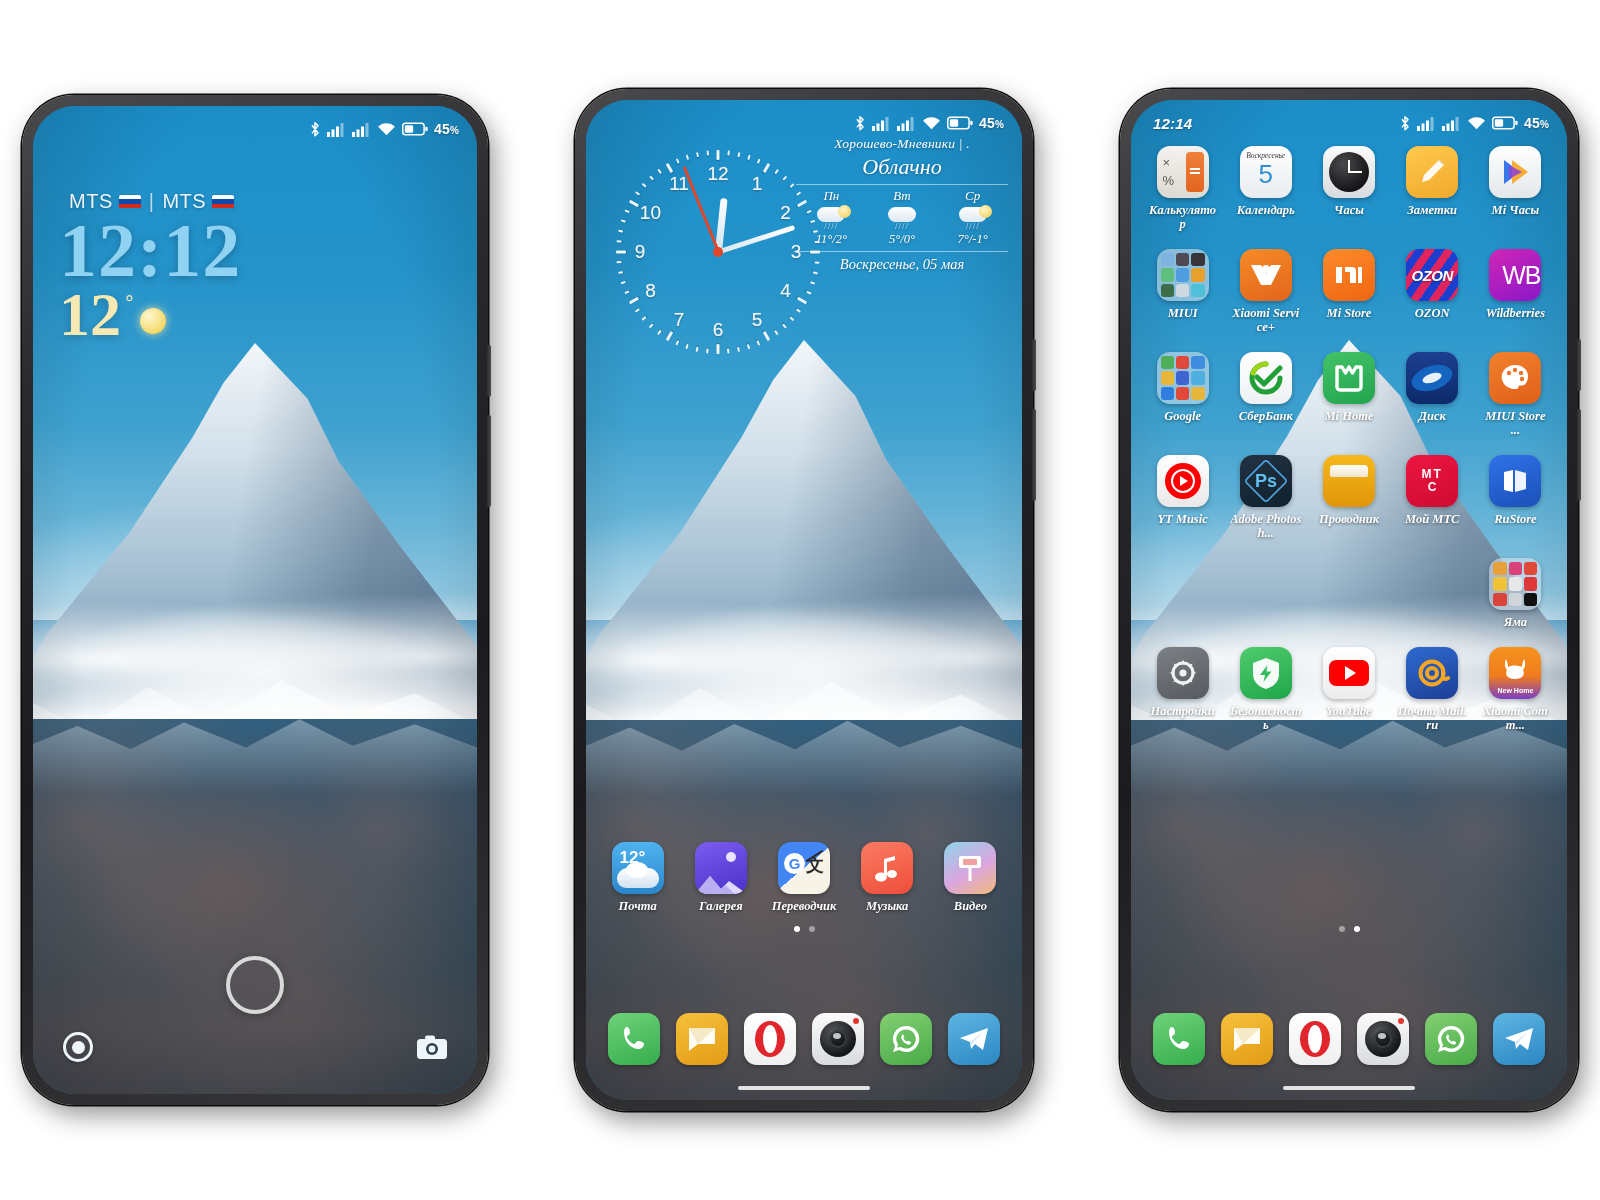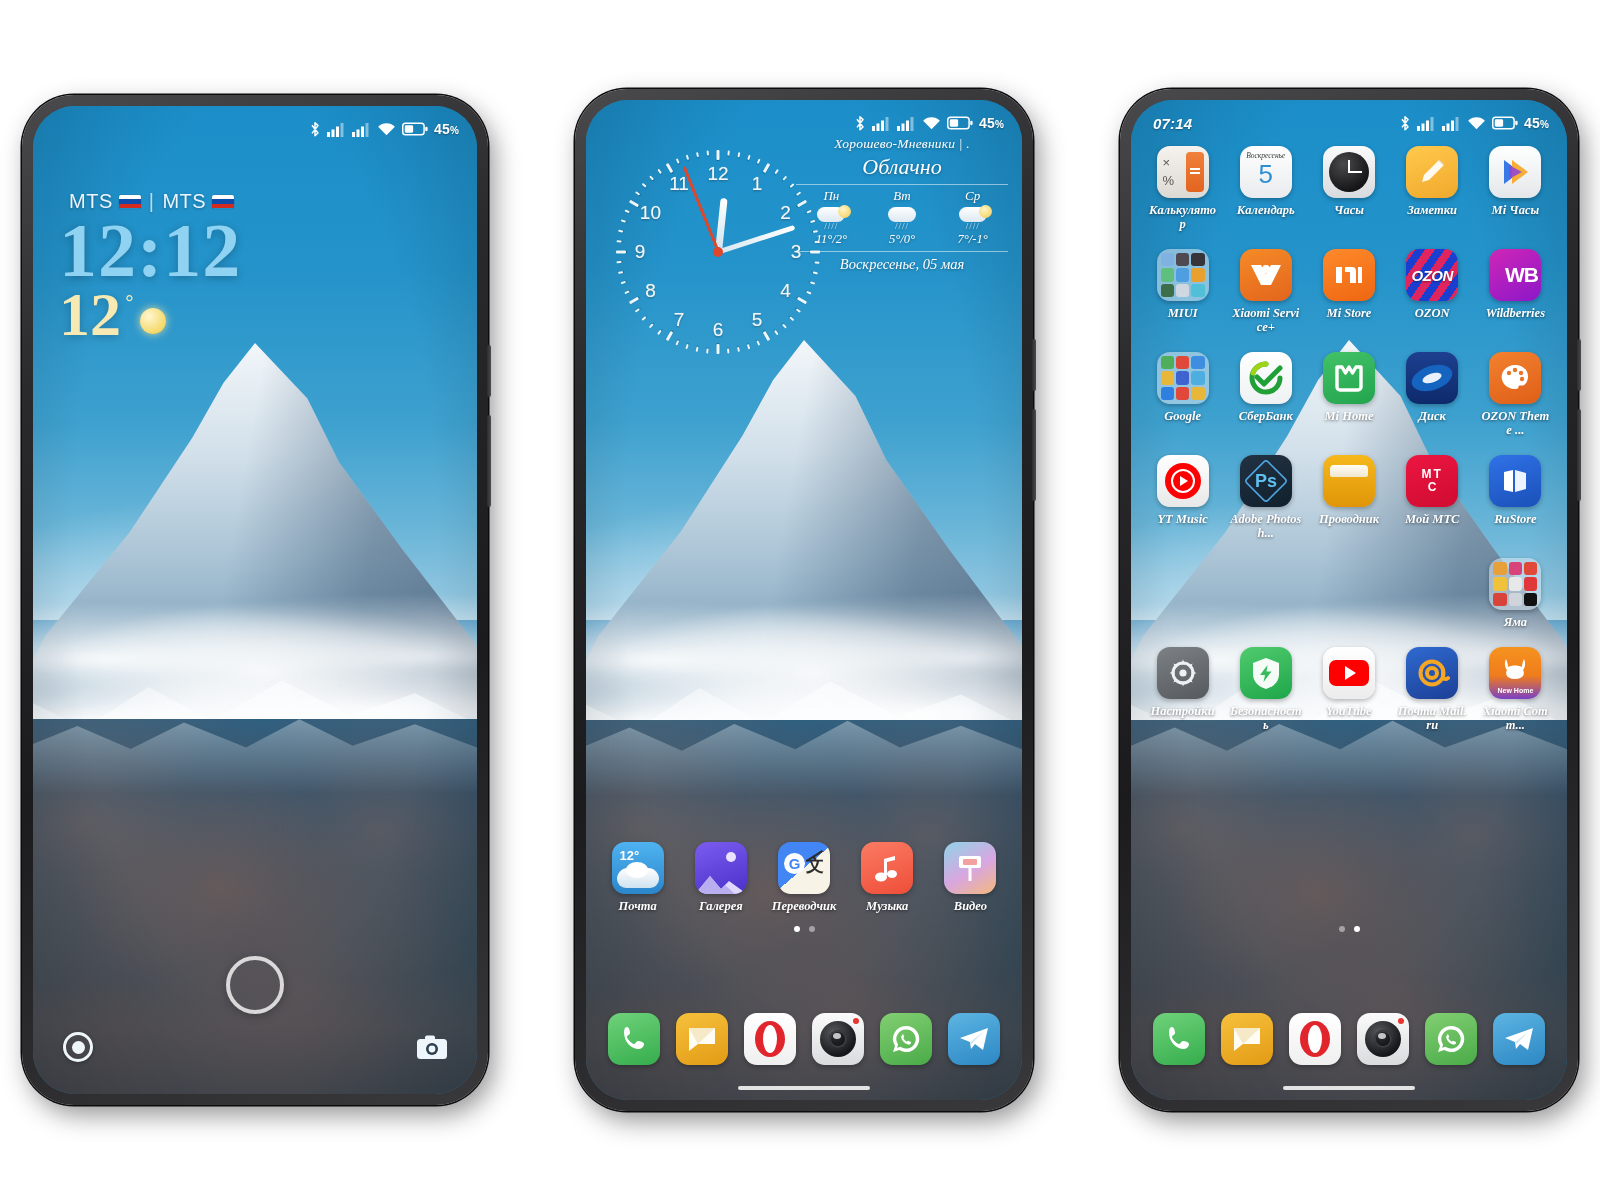--- a/index.html
+++ b/index.html
@@ -553,21 +553,21 @@
               </div>
               <div class="fc-t">7°/-1°</div>
             </div>
           </div>
         <div class="ww-date">Воскресенье, 05 мая</div>
       </div>
 
       <div class="dockapps" id="p2-apps" style="top:742px;">
           <div class="app">
             <div class="icon" style="background:linear-gradient(180deg,#4fb3f0,#2b86cc)">
-              <div style="position:absolute;left:8px;top:6px;color:#fff;font-size:13px;font-weight:700;">12°</div>
+              <div style="position:absolute;left:8px;top:6px;color:#fff;font-size:17px;font-weight:700;">12°</div>
               <div style="position:absolute;left:5px;bottom:6px;width:42px;height:20px;border-radius:11px 11px 9px 9px;background:linear-gradient(180deg,#fff,#cfe2ef);"></div>
               <div style="position:absolute;left:14px;bottom:16px;width:22px;height:16px;border-radius:50%;background:#fff;"></div>
             </div>
             <div class="label">Почта</div>
           </div>
           <div class="app">
             <div class="icon" style="background:linear-gradient(160deg,#7b5cf0,#4a31c9)">
               <div style="position:absolute;right:11px;top:10px;width:10px;height:10px;border-radius:50%;background:#e9e3ff;"></div>
               <svg style="position:absolute;left:0;bottom:0" width="52" height="28" viewBox="0 0 52 28">
                 <path d="M0 28 15 10l11 13 8-8 18 13Z" fill="#dfd8ff"></path>
@@ -664,21 +664,21 @@
           <div class="peak-shadow"></div>
         <div class="ridge"></div>
           <div class="cloudband"></div>
           <div class="lowcloud"></div>
         <div class="fore"></div>
           <div class="vig"></div>
       </div>
 
       <div class="statusbar">
         <div class="sb-left">
-            <span>07:14</span>
+            <span>12:14</span>
           </div>
         <div class="sb-right">
           <svg width="12" height="17" viewBox="0 0 12 17">
               <path d="M3 4.2 9 12 6 14.8V1.8L9 4.6 3 12.4" fill="none" stroke="#fff" stroke-width="1.5" stroke-linejoin="round"></path>
             </svg>
           <svg width="19" height="15" viewBox="0 0 19 15">
               <rect x="0" y="10" width="3" height="5" fill="#fff"></rect>
               <rect x="4.5" y="7.5" width="3" height="7.5" fill="#fff"></rect>
               <rect x="9" y="4.5" width="3" height="10.5" fill="#fff"></rect>
               <rect x="13.5" y="1" width="3" height="14" fill="#fff" opacity=".45"></rect>
@@ -780,21 +780,21 @@
             <div class="label">Mi Store</div>
           </div>
           <div class="app">
             <div class="icon" style="background:repeating-linear-gradient(125deg,#e0245e 0 8px,#1a3fd0 8px 16px)">
               <div style="position:absolute;inset:0;display:flex;align-items:center;justify-content:center;color:#fff;font-weight:700;font-size:15px;font-style:italic;letter-spacing:-.5px;text-shadow:0 1px 2px rgba(0,0,0,.4);">OZON</div>
             </div>
             <div class="label">OZON</div>
           </div>
           <div class="app">
             <div class="icon" style="background:linear-gradient(150deg,#d026b6,#8b17c9)">
-              <div style="position:absolute;inset:0;display:flex;align-items:center;justify-content:center;color:#fff;font-weight:700;font-size:21px;letter-spacing:-1px;padding-left:12px;">WB</div>
+              <div style="position:absolute;inset:0;display:flex;align-items:center;justify-content:center;color:#fff;font-weight:400;font-size:25px;letter-spacing:-1px;padding-left:12px;">WB</div>
             </div>
             <div class="label">Wildberries</div>
           </div>
           <div class="app">
             <div class="icon folder">
               <div class="mini">
                 <span style="background:#4fae5a"></span>
                 <span style="background:#e0483a"></span>
                 <span style="background:#3f8de0"></span>
                 <span style="background:#e8b73a"></span>
@@ -837,21 +837,21 @@
           <div class="app">
             <div class="icon" style="background:linear-gradient(160deg,#f2812e,#df5f18)">
               <svg width="32" height="30" viewBox="0 0 32 30">
                 <path d="M16 2a13 12 0 1 0 2 23.8c2-.3 1-2.2 2-3 1.2-1 3 .2 4.6-.6C28 20.6 29 16 29 13 29 6.5 23 2 16 2Z" fill="#fff"></path>
                 <circle cx="10" cy="10" r="2.2" fill="#e8762a"></circle>
                 <circle cx="16" cy="7" r="2.2" fill="#e8762a"></circle>
                 <circle cx="22" cy="10" r="2.2" fill="#e8762a"></circle>
                 <circle cx="23" cy="16" r="2.2" fill="#e8762a"></circle>
               </svg>
             </div>
-            <div class="label">OZON Theme ...</div>
+            <div class="label">MIUI Store ...</div>
           </div>
           <div class="app">
             <div class="icon" style="background:linear-gradient(180deg,#ffffff,#e8e8e8)">
               <div style="position:absolute;left:8px;top:8px;width:36px;height:36px;border-radius:50%;background:#f00;display:flex;align-items:center;justify-content:center;">
                 <div style="width:24px;height:24px;border-radius:50%;border:2.5px solid #fff;display:flex;align-items:center;justify-content:center;">
                   <div style="width:0;height:0;border-left:8px solid #fff;border-top:5px solid transparent;border-bottom:5px solid transparent;margin-left:3px;"></div>
                 </div>
               </div>
             </div>
             <div class="label">YT Music</div>

